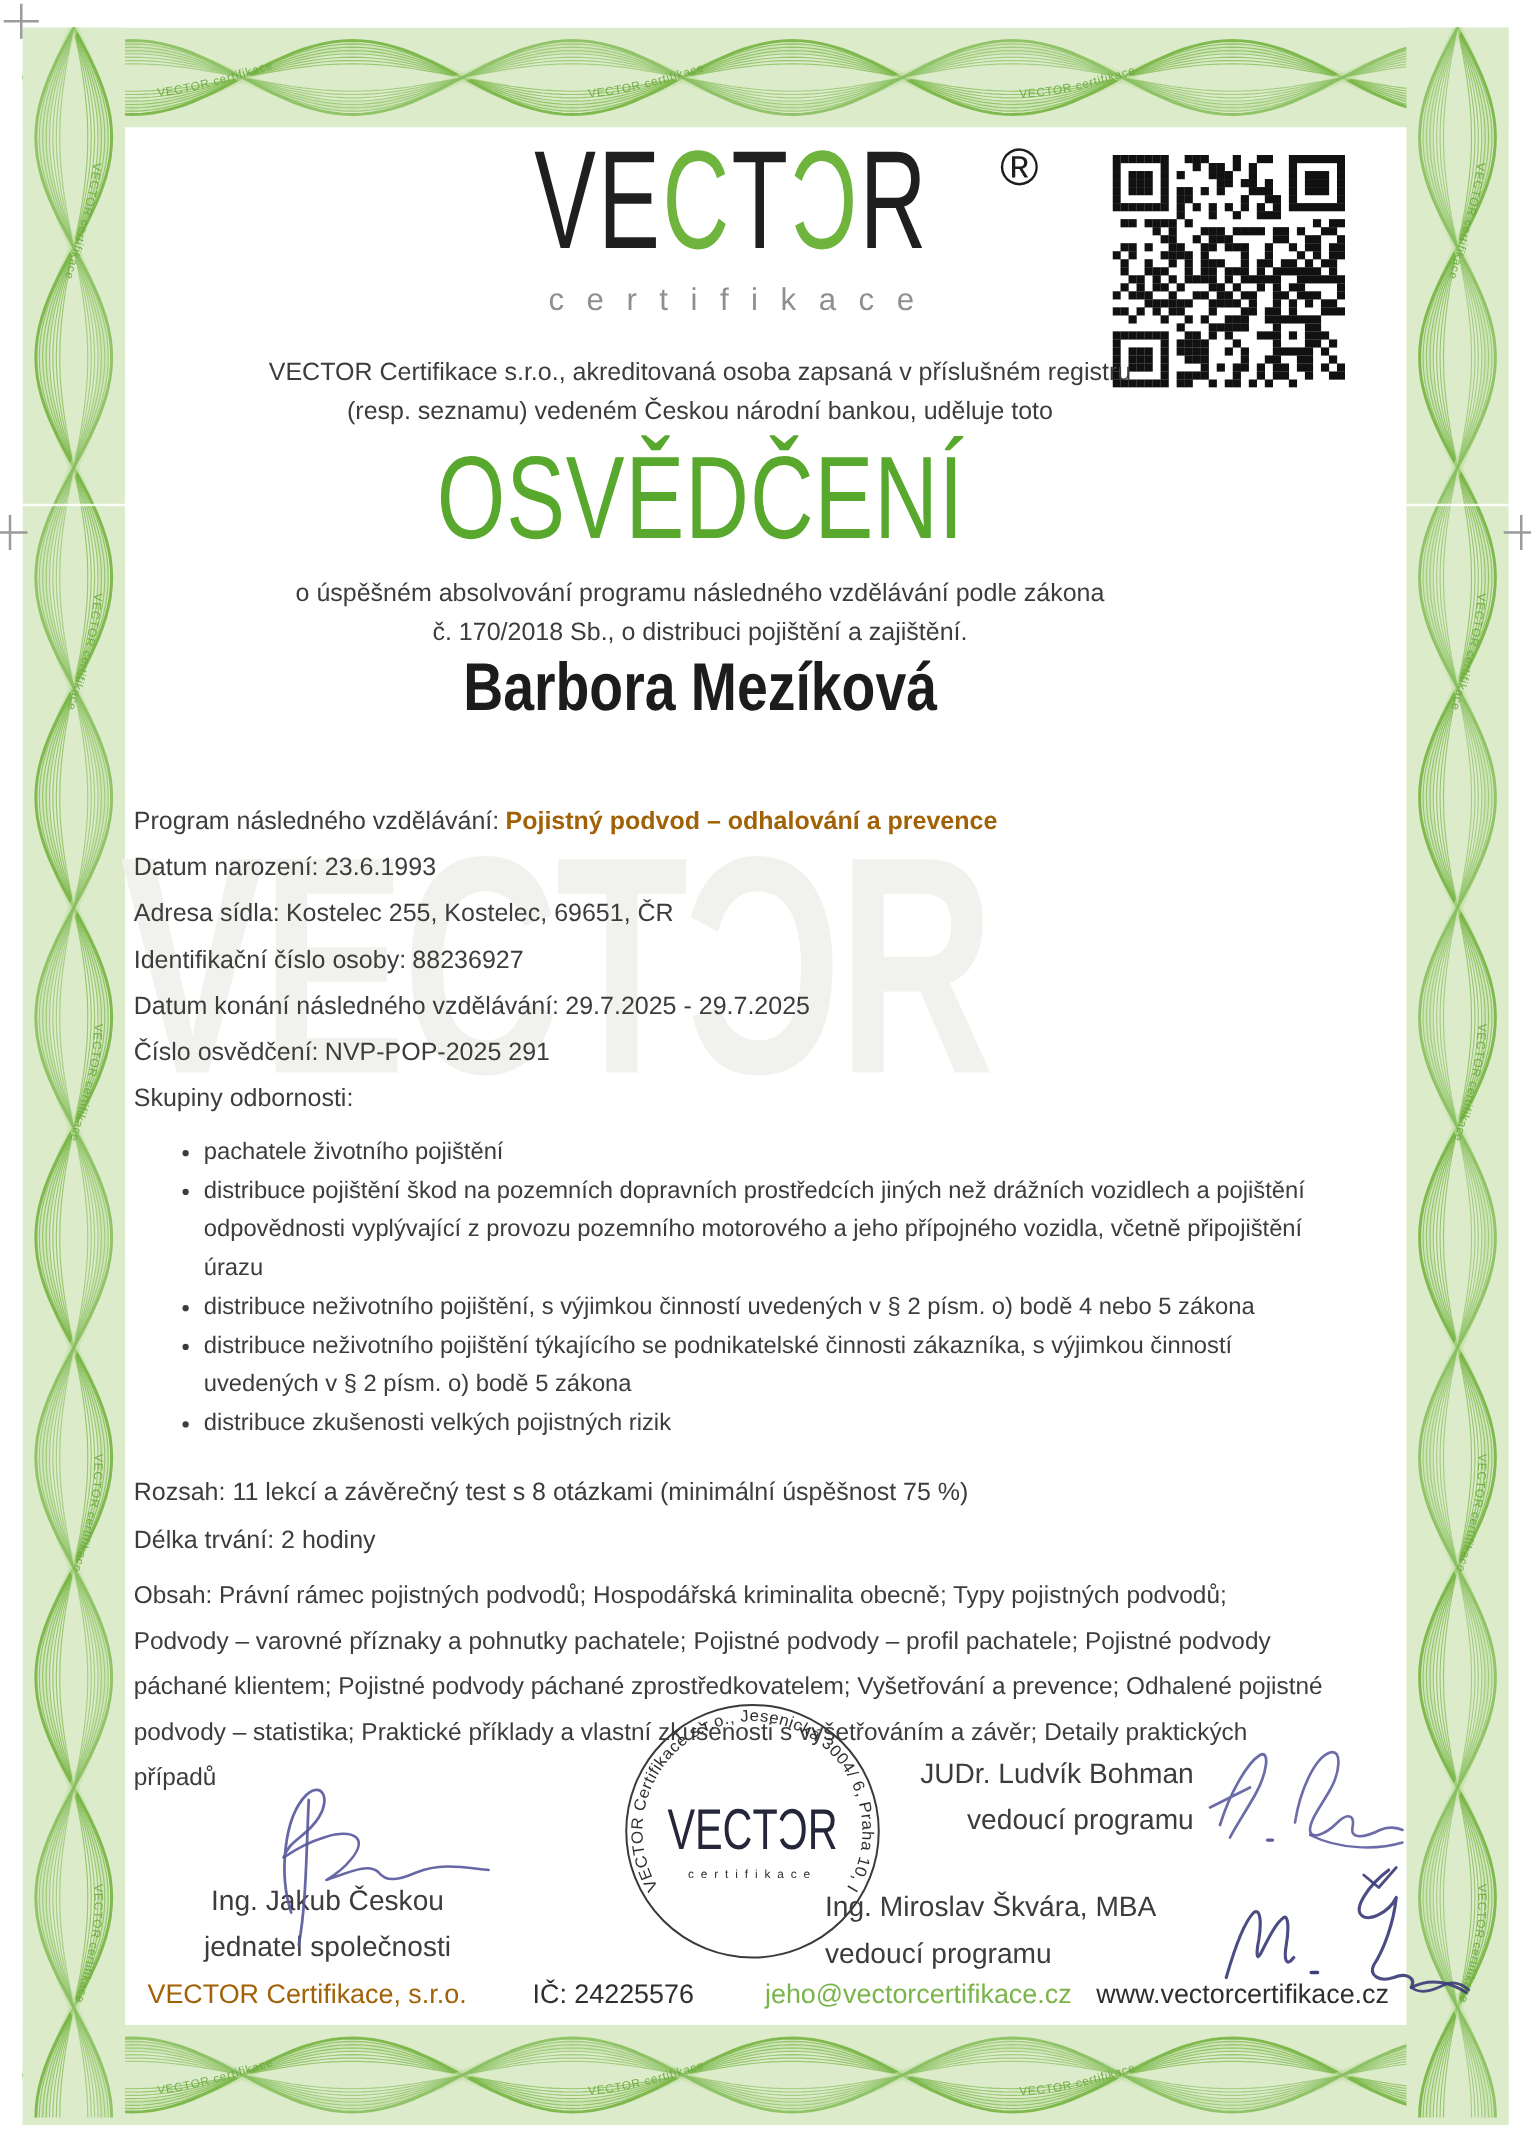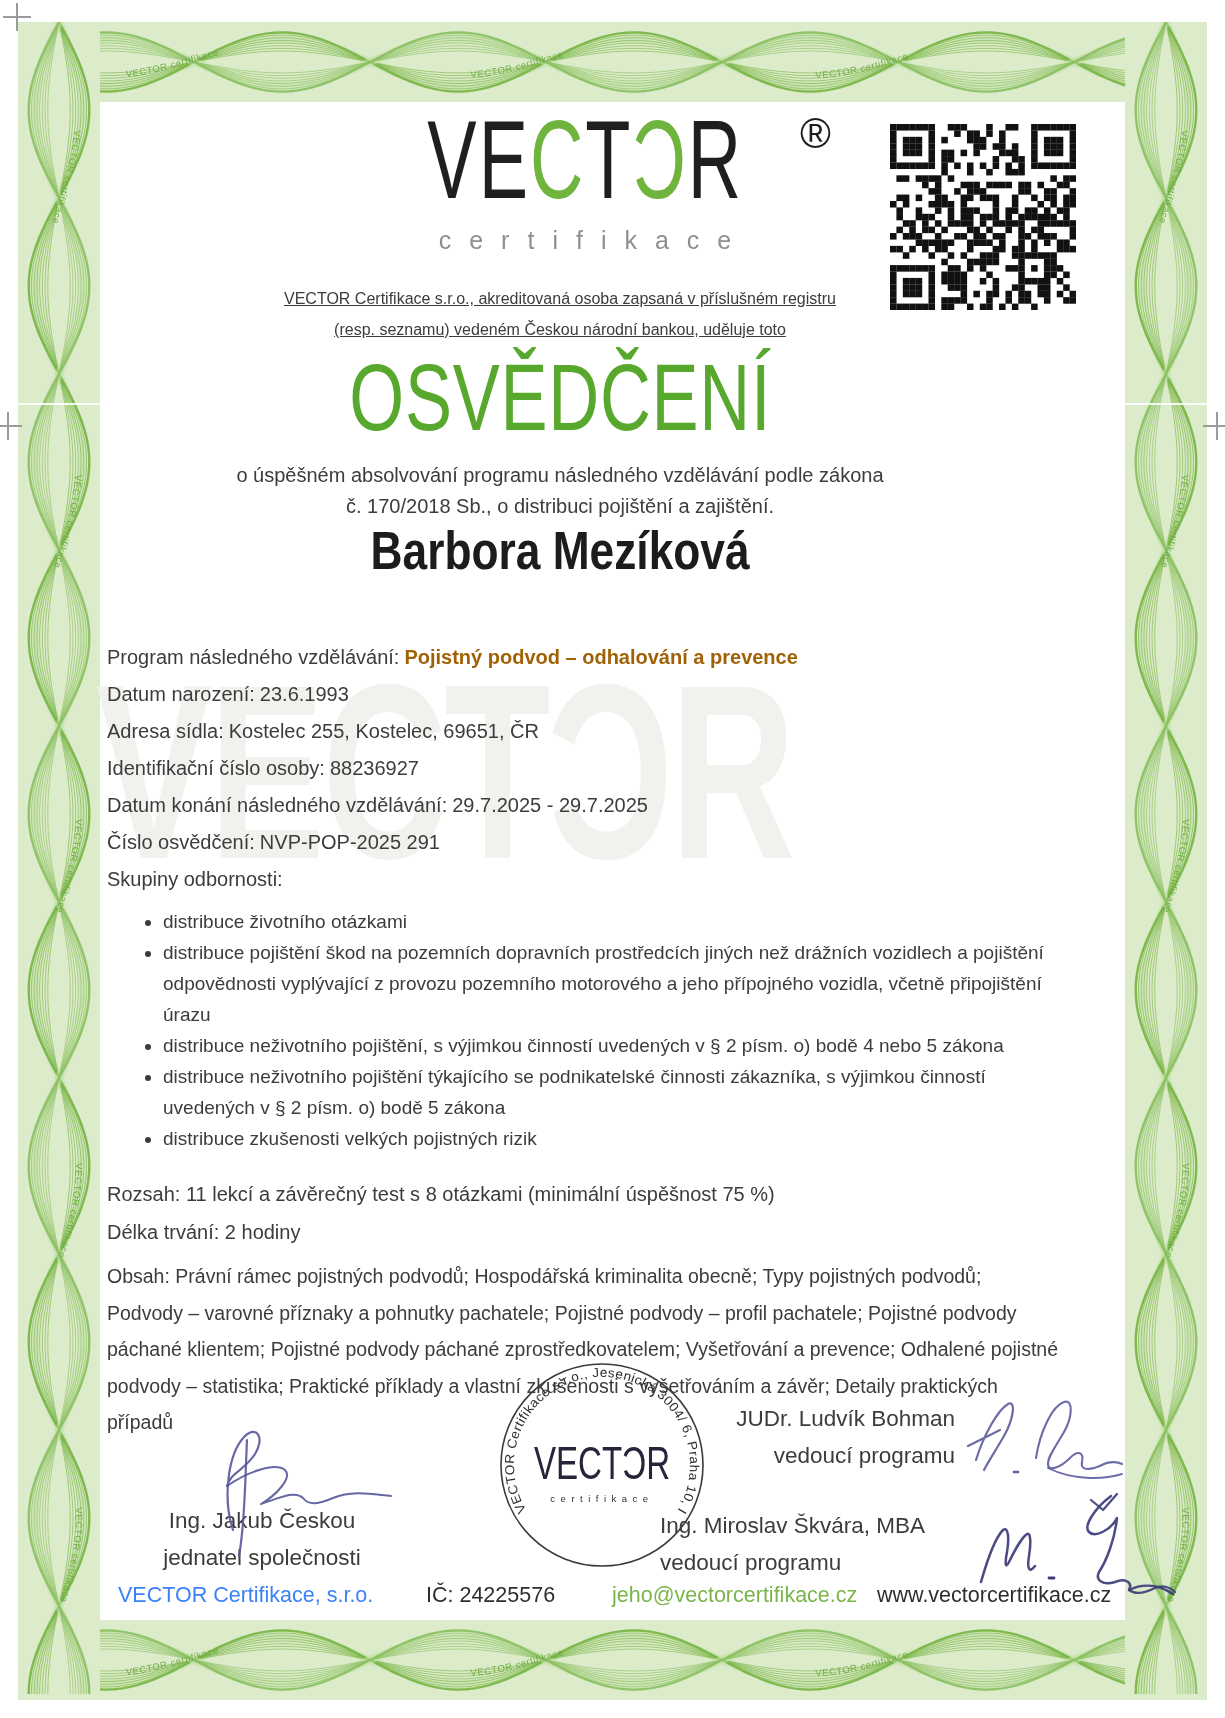--- a/index.html
+++ b/index.html
@@ -16,21 +16,21 @@
   .watermark{position:absolute;left:96px;top:648px;width:1030px;text-align:left;
              font-size:248px;font-weight:bold;color:#f1f2ed;letter-spacing:-4px;
              white-space:nowrap;z-index:0;line-height:1;}
   .watermark span{display:inline-block;transform:scaleX(.70);transform-origin:left center;}
   .logo-block{left:135px;top:104px;width:900px;z-index:2;}
   .logo-text{display:inline-block;font-size:112px;line-height:1;color:#1f1f1f;
              letter-spacing:3px;transform:scaleX(.66);transform-origin:center;white-space:nowrap;}
   .logo-text .g{color:#6fb43c;}
   .logo-sub{margin-top:10px;font-size:25px;color:#8f8f8f;letter-spacing:18px;padding-left:18px;}
   .regmark{left:800px;top:110px;font-size:42px;color:#1d1d1d;z-index:2;}
-  .issuer{left:100px;top:283px;width:920px;font-size:16px;line-height:31px;color:#3c3c3c;z-index:2;text-decoration:underline;}
+  .issuer{left:100px;top:283px;width:920px;font-size:20px;line-height:31px;color:#3c3c3c;z-index:2;}
   .cert-title{left:100px;top:346px;width:920px;z-index:2;line-height:104px;}
   .cert-title span{display:inline-block;font-size:94px;color:#58a82e;transform:scaleX(.75);
                    transform-origin:center;white-space:nowrap;letter-spacing:1px;}
   .subtitle{left:100px;top:460px;width:920px;font-size:20px;line-height:31px;z-index:2;}
   .recipient{left:100px;top:520px;width:920px;z-index:2;line-height:60px;}
   .recipient span{display:inline-block;font-size:54px;font-weight:bold;color:#1c1c1c;
                   transform:scaleX(.82);transform-origin:center;white-space:nowrap;}
   .details{left:107px;top:645px;width:985px;z-index:2;}
   .details .row{line-height:24px;margin-bottom:13px;font-size:20px;}
   .details .val{margin-left:5px;}
@@ -38,21 +38,21 @@
   .speclist{left:107px;top:906px;width:975px;z-index:2;}
   .speclist ul{margin:0;padding:0 0 0 56px;}
   .speclist li{font-size:19px;line-height:31px;color:#3c3c3c;}
   .para{left:107px;width:960px;z-index:2;font-size:20px;line-height:25px;}
   .obsah{left:107px;top:1258px;width:955px;z-index:2;font-size:19.5px;line-height:36.5px;}
   .stamp{left:495px;top:1358px;z-index:3;}
   .sig{z-index:4;}
   .sig path{fill:none;stroke-linecap:round;stroke-linejoin:round;}
   .name-block{z-index:3;font-size:22.5px;color:#3c3c3c;line-height:30px;}
   .footer-item{position:absolute;top:1583px;font-size:21.5px;z-index:3;white-space:nowrap;}
-  .green{color:#3b82f6;}
+  .green{color:#a16207;}
   .qr{left:890px;top:124px;z-index:2;}
 </style>
 </head>
 <body>
 
 <div class="page">
 
   <svg id="band-top" class="band" style="left:18px;top:22px" width="1189" height="80" viewBox="0 0 1189 80">
       <rect width="1189" height="80" fill="#dcebc9"></rect>
       <path d="M 0.0 40.0 L 8.0 43.4 L 16.0 46.7 L 24.0 49.8 L 32.0 52.8 L 40.0 55.5 L 48.0 57.9 L 56.0 59.9 L 64.0 61.5 L 72.0 62.7 L 80.0 63.4 L 88.0 63.7 L 96.0 63.4 L 104.0 62.7 L 112.0 61.5 L 120.0 59.9 L 128.0 57.9 L 136.0 55.5 L 144.0 52.8 L 152.0 49.8 L 160.0 46.7 L 168.0 43.4 L 176.0 40.0 L 184.0 36.6 L 192.0 33.3 L 200.0 30.2 L 208.0 27.2 L 216.0 24.5 L 224.0 22.1 L 232.0 20.1 L 240.0 18.5 L 248.0 17.3 L 256.0 16.6 L 264.0 16.3 L 272.0 16.6 L 280.0 17.3 L 288.0 18.5 L 296.0 20.1 L 304.0 22.1 L 312.0 24.5 L 320.0 27.2 L 328.0 30.2 L 336.0 33.3 L 344.0 36.6 L 352.0 40.0 L 360.0 43.4 L 368.0 46.7 L 376.0 49.8 L 384.0 52.8 L 392.0 55.5 L 400.0 57.9 L 408.0 59.9 L 416.0 61.5 L 424.0 62.7 L 432.0 63.4 L 440.0 63.7 L 448.0 63.4 L 456.0 62.7 L 464.0 61.5 L 472.0 59.9 L 480.0 57.9 L 488.0 55.5 L 496.0 52.8 L 504.0 49.8 L 512.0 46.7 L 520.0 43.4 L 528.0 40.0 L 536.0 36.6 L 544.0 33.3 L 552.0 30.2 L 560.0 27.2 L 568.0 24.5 L 576.0 22.1 L 584.0 20.1 L 592.0 18.5 L 600.0 17.3 L 608.0 16.6 L 616.0 16.3 L 624.0 16.6 L 632.0 17.3 L 640.0 18.5 L 648.0 20.1 L 656.0 22.1 L 664.0 24.5 L 672.0 27.2 L 680.0 30.2 L 688.0 33.3 L 696.0 36.6 L 704.0 40.0 L 712.0 43.4 L 720.0 46.7 L 728.0 49.8 L 736.0 52.8 L 744.0 55.5 L 752.0 57.9 L 760.0 59.9 L 768.0 61.5 L 776.0 62.7 L 784.0 63.4 L 792.0 63.7 L 800.0 63.4 L 808.0 62.7 L 816.0 61.5 L 824.0 59.9 L 832.0 57.9 L 840.0 55.5 L 848.0 52.8 L 856.0 49.8 L 864.0 46.7 L 872.0 43.4 L 880.0 40.0 L 888.0 36.6 L 896.0 33.3 L 904.0 30.2 L 912.0 27.2 L 920.0 24.5 L 928.0 22.1 L 936.0 20.1 L 944.0 18.5 L 952.0 17.3 L 960.0 16.6 L 968.0 16.3 L 976.0 16.6 L 984.0 17.3 L 992.0 18.5 L 1000.0 20.1 L 1008.0 22.1 L 1016.0 24.5 L 1024.0 27.2 L 1032.0 30.2 L 1040.0 33.3 L 1048.0 36.6 L 1056.0 40.0 L 1064.0 43.4 L 1072.0 46.7 L 1080.0 49.8 L 1088.0 52.8 L 1096.0 55.5 L 1104.0 57.9 L 1112.0 59.9 L 1120.0 61.5 L 1128.0 62.7 L 1136.0 63.4 L 1144.0 63.7 L 1152.0 63.4 L 1160.0 62.7 L 1168.0 61.5 L 1176.0 59.9 L 1184.0 57.9" fill="none" stroke="#c3e0a8" stroke-width="8" opacity=".55"></path>
@@ -636,21 +636,21 @@
       <div class="row"><span class="lbl">Datum konání následného vzdělávání:</span><span class="val">29.7.2025 - 29.7.2025</span></div>
 
       <div class="row"><span class="lbl">Číslo osvědčení:</span><span class="val">NVP-POP-2025 291</span></div>
 
       <div class="row"><span class="lbl">Skupiny odbornosti:</span><span class="val"></span></div>
     </div>
 
   <div class="abs speclist">
     <ul>
 
-    <li>distribuce životního otázkami</li>
+    <li>pachatele životního pojištění</li>
         <li>distribuce pojištění škod na pozemních dopravních prostředcích jiných než drážních vozidlech a pojištění odpovědnosti vyplývající z provozu pozemního motorového a jeho přípojného vozidla, včetně připojištění úrazu</li>
         <li>distribuce neživotního pojištění, s výjimkou činností uvedených v § 2 písm. o) bodě 4 nebo 5 zákona</li>
         <li>distribuce neživotního pojištění týkajícího se podnikatelské činnosti zákazníka, s výjimkou činností uvedených v § 2 písm. o) bodě 5 zákona</li>
         <li>distribuce zkušenosti velkých pojistných rizik</li>
       </ul>
   </div>
 
   <div class="abs para" style="top:1182px">Rozsah: 11 lekcí a závěrečný test s 8 otázkami (minimální úspěšnost 75 %)</div>
   <div class="abs para" style="top:1220px">Délka trvání: 2 hodiny</div>
   <div class="abs obsah">Obsah: Právní rámec pojistných podvodů; Hospodářská kriminalita obecně; Typy pojistných podvodů; Podvody – varovné příznaky a pohnutky pachatele; Pojistné podvody – profil pachatele; Pojistné podvody páchané klientem; Pojistné podvody páchané zprostředkovatelem; Vyšetřování a prevence; Odhalené pojistné podvody – statistika; Praktické příklady a vlastní zkušenosti s vyšetřováním a závěr; Detaily praktických případů</div>

